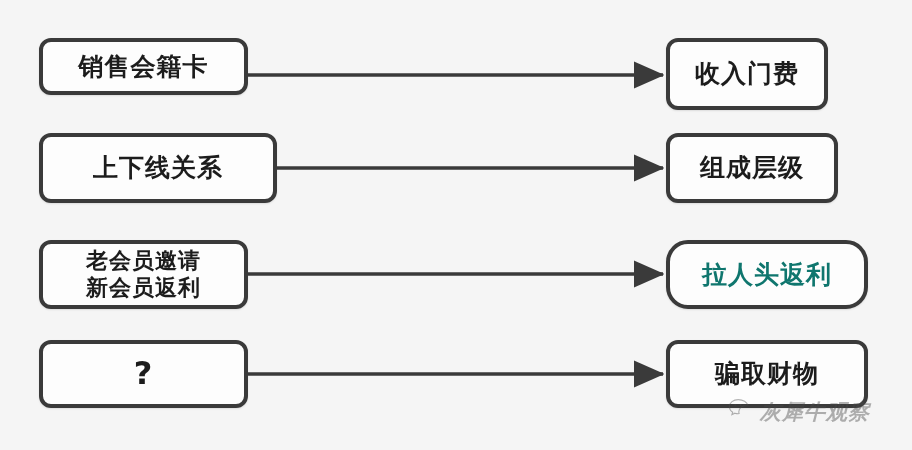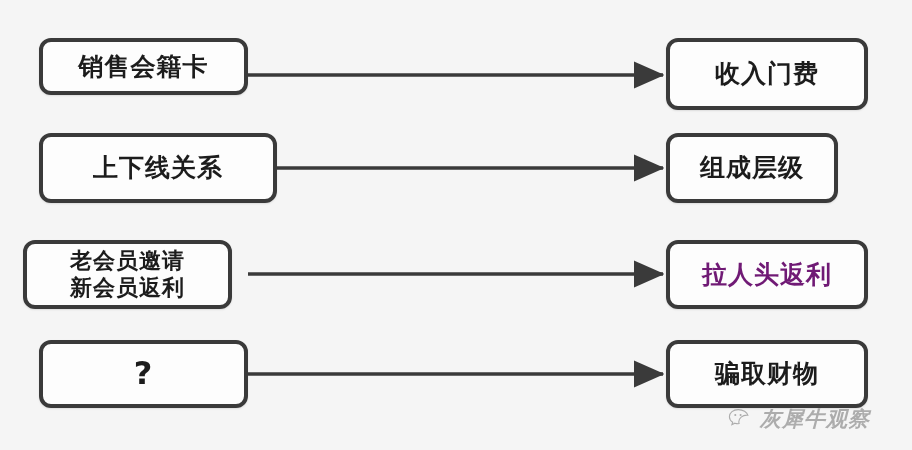--- a/index.html
+++ b/index.html
@@ -47,36 +47,35 @@
   .node.qmark {
     font-size: 32px;
   }
   .node-label {
     white-space: pre-line;
     display: block;
   }
   
   .n-l1 { left: 39px;  top: 38px;  width: 209px; height: 57px; }
   .n-l2 { left: 39px;  top: 133px; width: 238px; height: 70px; }
-  .n-l3 { left: 23px;  top: 240px; width: 209px; height: 69px; }
+  .n-l3 { left: 39px;  top: 240px; width: 209px; height: 69px; }
   .n-l4 { left: 39px;  top: 340px; width: 209px; height: 68px; }
   
-  .n-r1 { left: 666px; top: 38px;  width: 202px; height: 72px; }
+  .n-r1 { left: 666px; top: 38px;  width: 162px; height: 72px; }
   .n-r2 { left: 666px; top: 133px; width: 172px; height: 70px; }
   .n-r3 { left: 666px; top: 240px; width: 202px; height: 69px; }
   .n-r4 { left: 666px; top: 340px; width: 202px; height: 68px; font-family: Liberation Serif, serif; }
 
   #watermark {
     position: absolute;
     left: 728px;
     top: 398px;
     width: 180px;
     height: 42px;
     display: flex;
-    align-items: center;
     gap: 6px;
     opacity: 0.42;
     z-index: 3;
     pointer-events: none;
   }
   #watermark .wm-text {
     font-family: "DejaVu Sans", "Liberation Sans", sans-serif;
     font-size: 21px;
     font-style: italic;
     font-weight: 600;
@@ -129,21 +128,21 @@
   </div>
 
   <div class="node n-r1" style="background: rgb(253, 253, 253); border-color: rgb(58, 58, 58); color: rgb(28, 28, 28);">
     <span class="node-label">收入门费</span>
   </div>
 
   <div class="node n-r2" style="background: rgb(253, 253, 253); border-color: rgb(58, 58, 58); color: rgb(28, 28, 28);">
     <span class="node-label">组成层级</span>
   </div>
 
-  <div class="node n-r3" style="background: rgb(253, 253, 253); border-color: rgb(58, 58, 58); color: #701a75;">
+  <div class="node n-r3" style="background: rgb(253, 253, 253); border-color: rgb(58, 58, 58); color: #0f766e; border-radius: 22px;">
     <span class="node-label">拉人头返利</span>
   </div>
 
   <div class="node n-r4" style="background: rgb(253, 253, 253); border-color: rgb(58, 58, 58); color: rgb(28, 28, 28);">
     <span class="node-label">骗取财物</span>
   </div>
 
   <div id="watermark">
     <span class="wm-icon">
       <svg viewBox="0 0 26 22" xmlns="http://www.w3.org/2000/svg">

